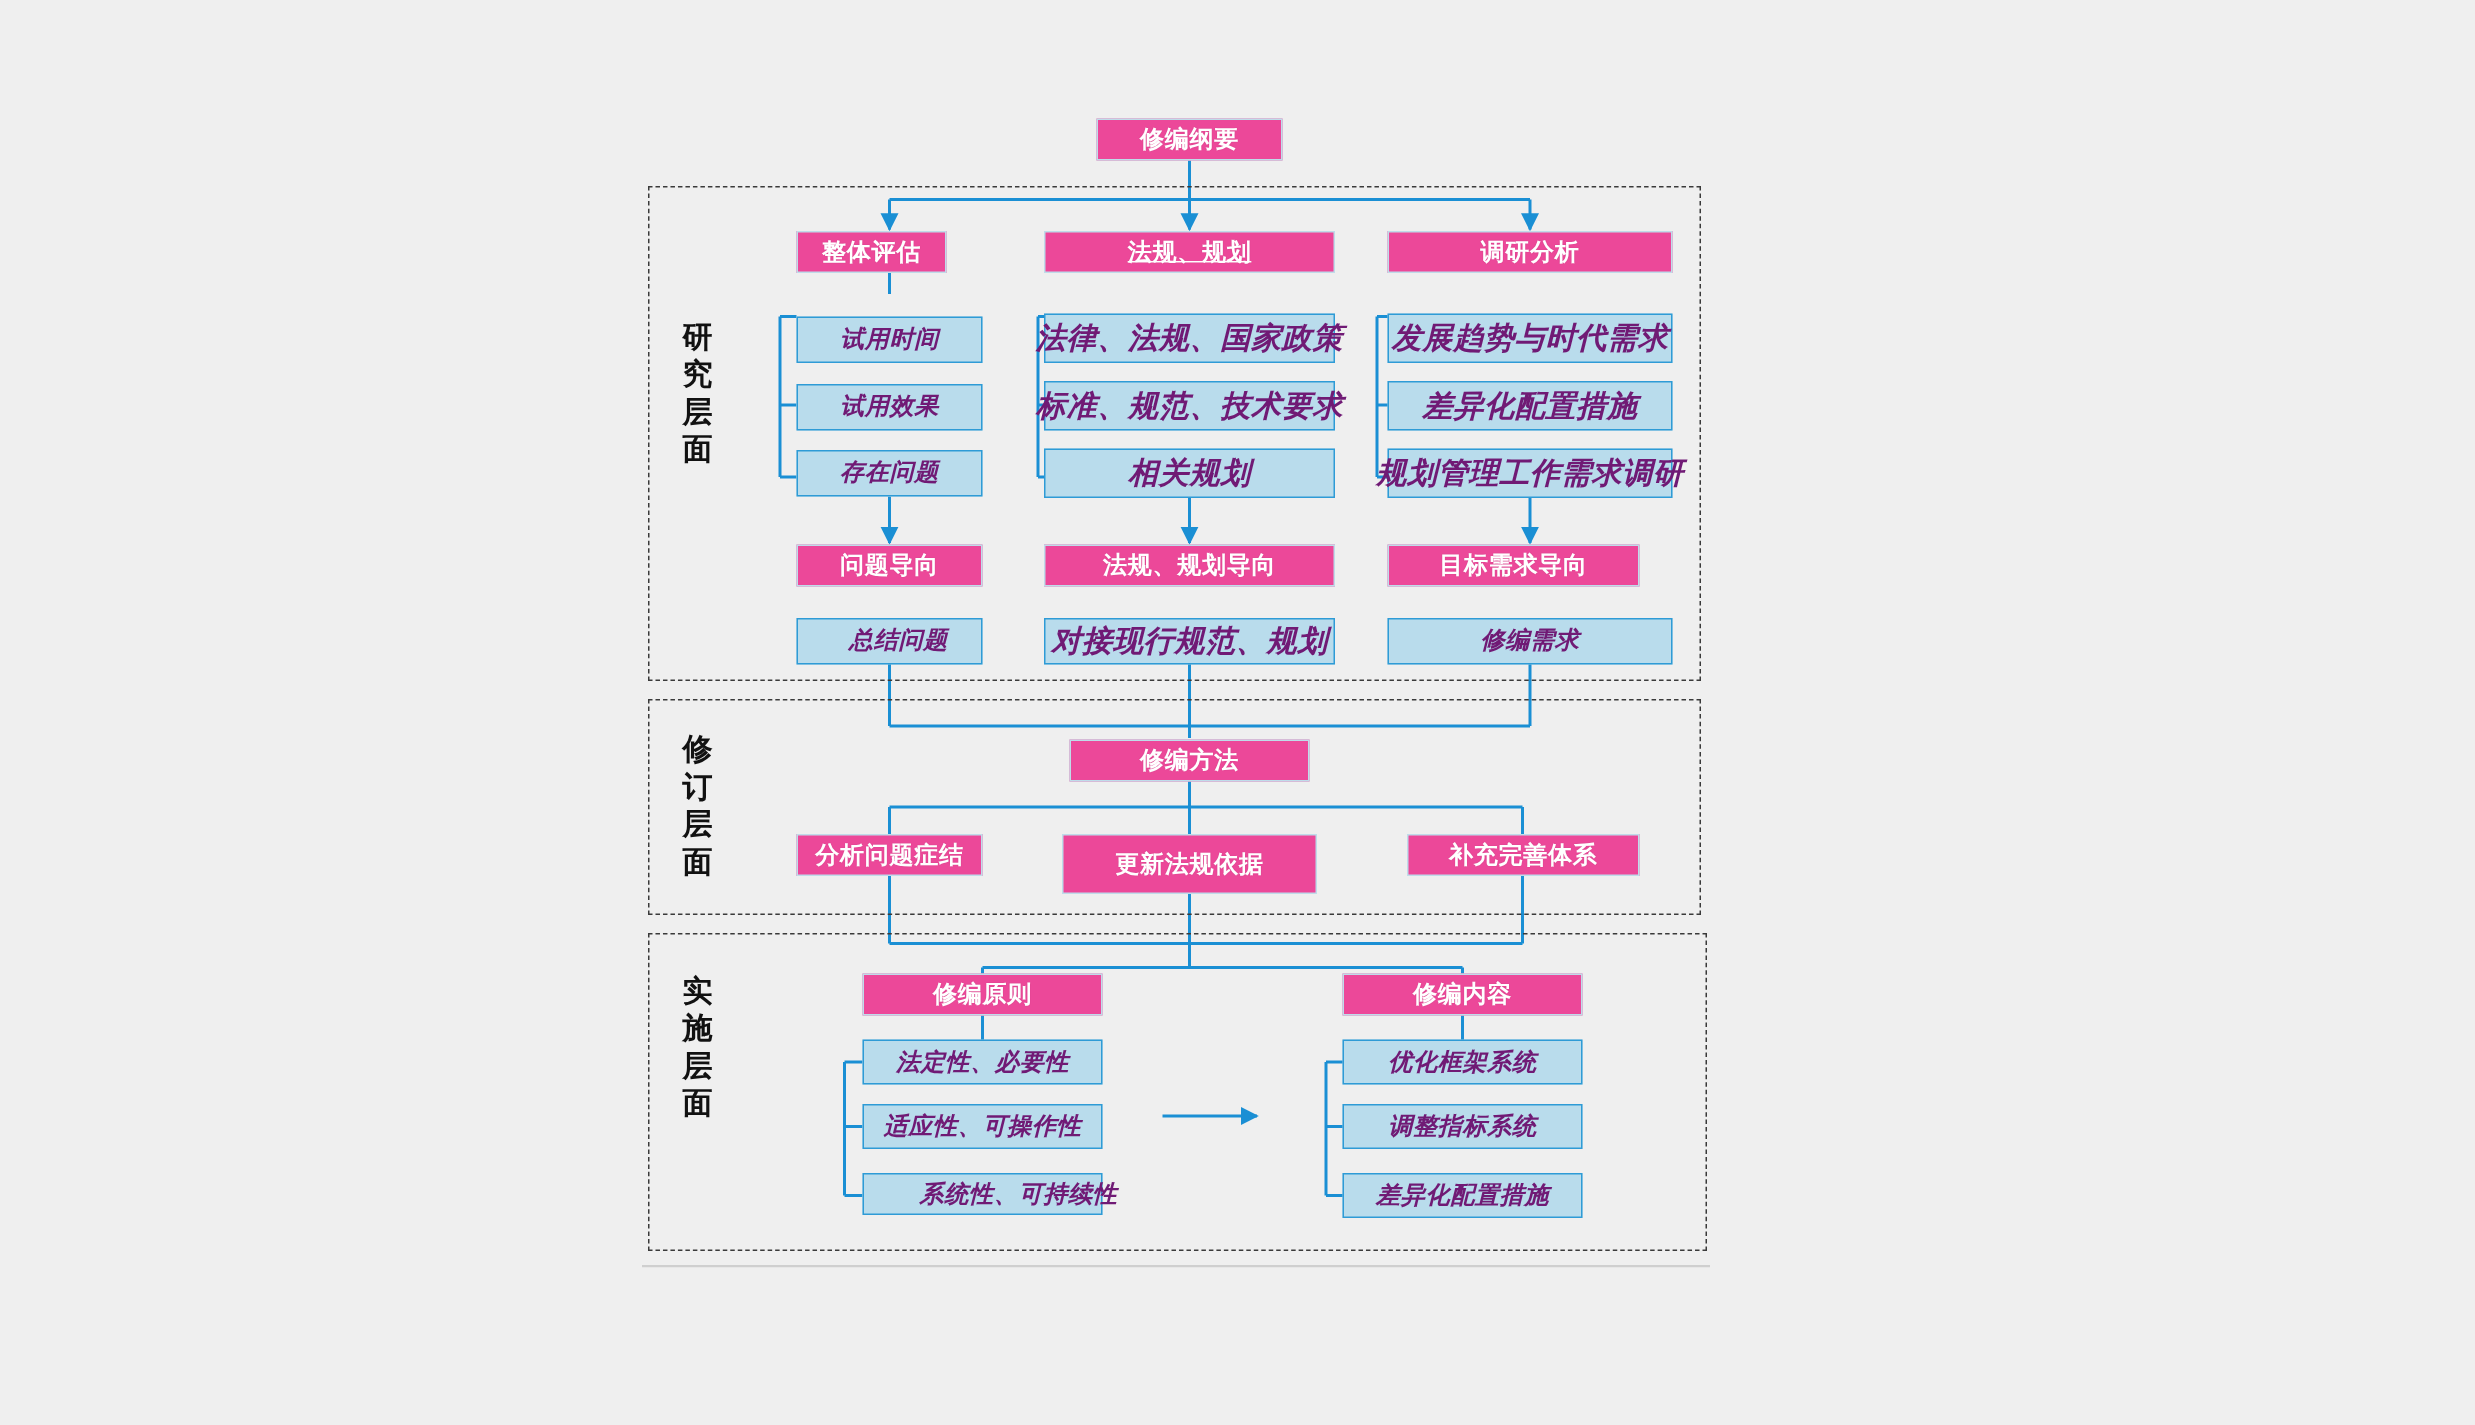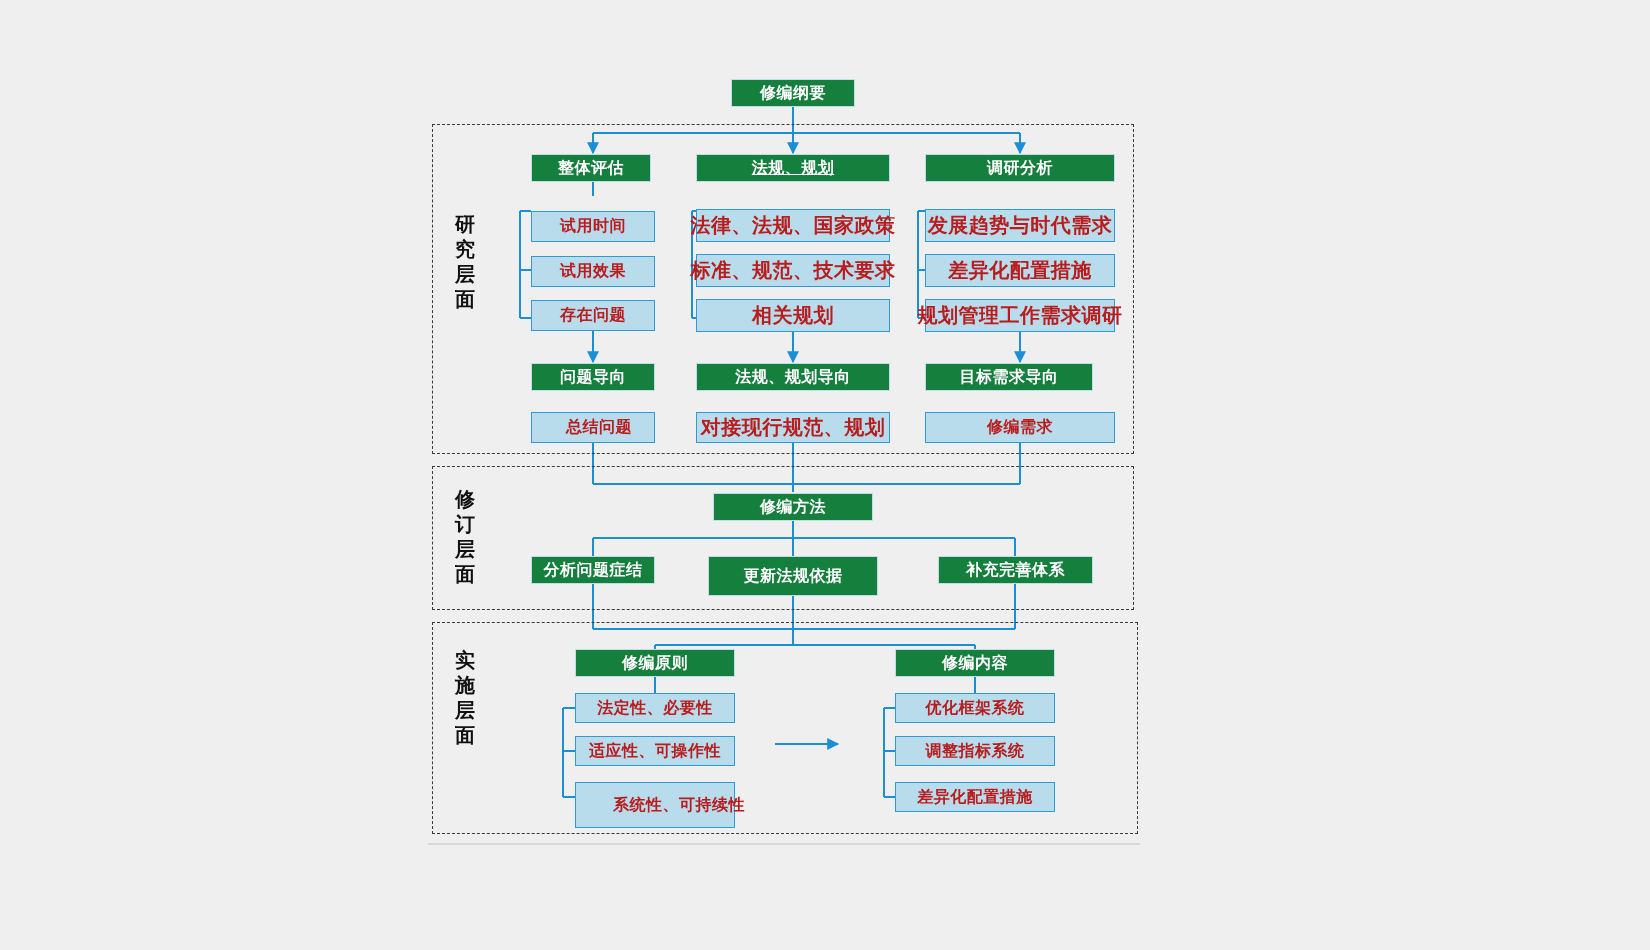--- a/index.html
+++ b/index.html
@@ -51,31 +51,32 @@
     box-sizing: border-box;
     display: flex;
     align-items: center;
     justify-content: center;
     font-weight: 700;
     white-space: nowrap;
     font-family: "DejaVu Sans", "Liberation Sans", sans-serif;
     letter-spacing: 0.5px;
   }
   .node.dark {
-    background: #15803d;
+    background: #ec4899;
     color: #ffffff;
     border: 1px solid #bfdcea;
     font-size: 16px;
     text-shadow: 0 0 1px rgba(0,0,0,0.12);
   }
   .node.light {
     background: #b9dcec;
-    color: #b91c1c;
+    color: #701a75;
     border: 1.5px solid #2e9bd6;
     font-size: 16px;
+    font-style: italic;
   }
   .node.light.small {
     font-size: 20px;
   }
 </style>
 </head>
 <body>
 
 <div id="stage">
 
@@ -172,21 +173,21 @@
 
   <div class="layer-label" style="left:452px; top:648px;">
     <span>实</span>
     <span>施</span>
     <span>层</span>
     <span>面</span>
   </div>
 
   <div class="node dark" style="left:731px; top:79px; width:124px; height:28px;">修编纲要</div>
 
-  <div class="node dark" style="left:531px; top:154px; width:120px; height:28px;">整体评估</div>
+  <div class="node dark" style="left:531px; top:154px; width:100px; height:28px;">整体评估</div>
   <div class="node dark" style="left:696px; top:154px; width:194px; height:28px;text-decoration:underline;">法规、规划</div>
   <div class="node dark" style="left:925px; top:154px; width:190px; height:28px;">调研分析</div>
 
   <div class="node light" style="left:531px; top:211px; width:124px; height:31px;">试用时间</div>
   <div class="node light" style="left:531px; top:256px; width:124px; height:31px;">试用效果</div>
   <div class="node light" style="left:531px; top:300px; width:124px; height:31px;">存在问题</div>
 
   <div class="node light small" style="left:696px; top:209px; width:194px; height:33px;">法律、法规、国家政策</div>
   <div class="node light small" style="left:696px; top:254px; width:194px; height:33px;">标准、规范、技术要求</div>
   <div class="node light small" style="left:696px; top:299px; width:194px; height:33px;">相关规划</div>
@@ -207,19 +208,19 @@
 
   <div class="node dark" style="left:531px; top:556px; width:124px; height:28px;">分析问题症结</div>
   <div class="node dark" style="left:708px; top:556px; width:170px; height:40px;">更新法规依据</div>
   <div class="node dark" style="left:938px; top:556px; width:155px; height:28px;">补充完善体系</div>
 
   <div class="node dark" style="left:575px; top:649px; width:160px; height:28px;">修编原则</div>
   <div class="node dark" style="left:895px; top:649px; width:160px; height:28px;">修编内容</div>
 
   <div class="node light" style="left:575px; top:693px; width:160px; height:30px;">法定性、必要性</div>
   <div class="node light" style="left:575px; top:736px; width:160px; height:30px;">适应性、可操作性</div>
-  <div class="node light" style="left:575px; top:782px; width:160px; height:46px;padding-left:48px;">系统性、可持续性</div>
+  <div class="node light" style="left:575px; top:782px; width:160px; height:28px;padding-left:48px;">系统性、可持续性</div>
 
   <div class="node light" style="left:895px; top:693px; width:160px; height:30px;">优化框架系统</div>
   <div class="node light" style="left:895px; top:736px; width:160px; height:30px;">调整指标系统</div>
   <div class="node light" style="left:895px; top:782px; width:160px; height:30px;">差异化配置措施</div>
 
 </div>
 
 </body></html>

